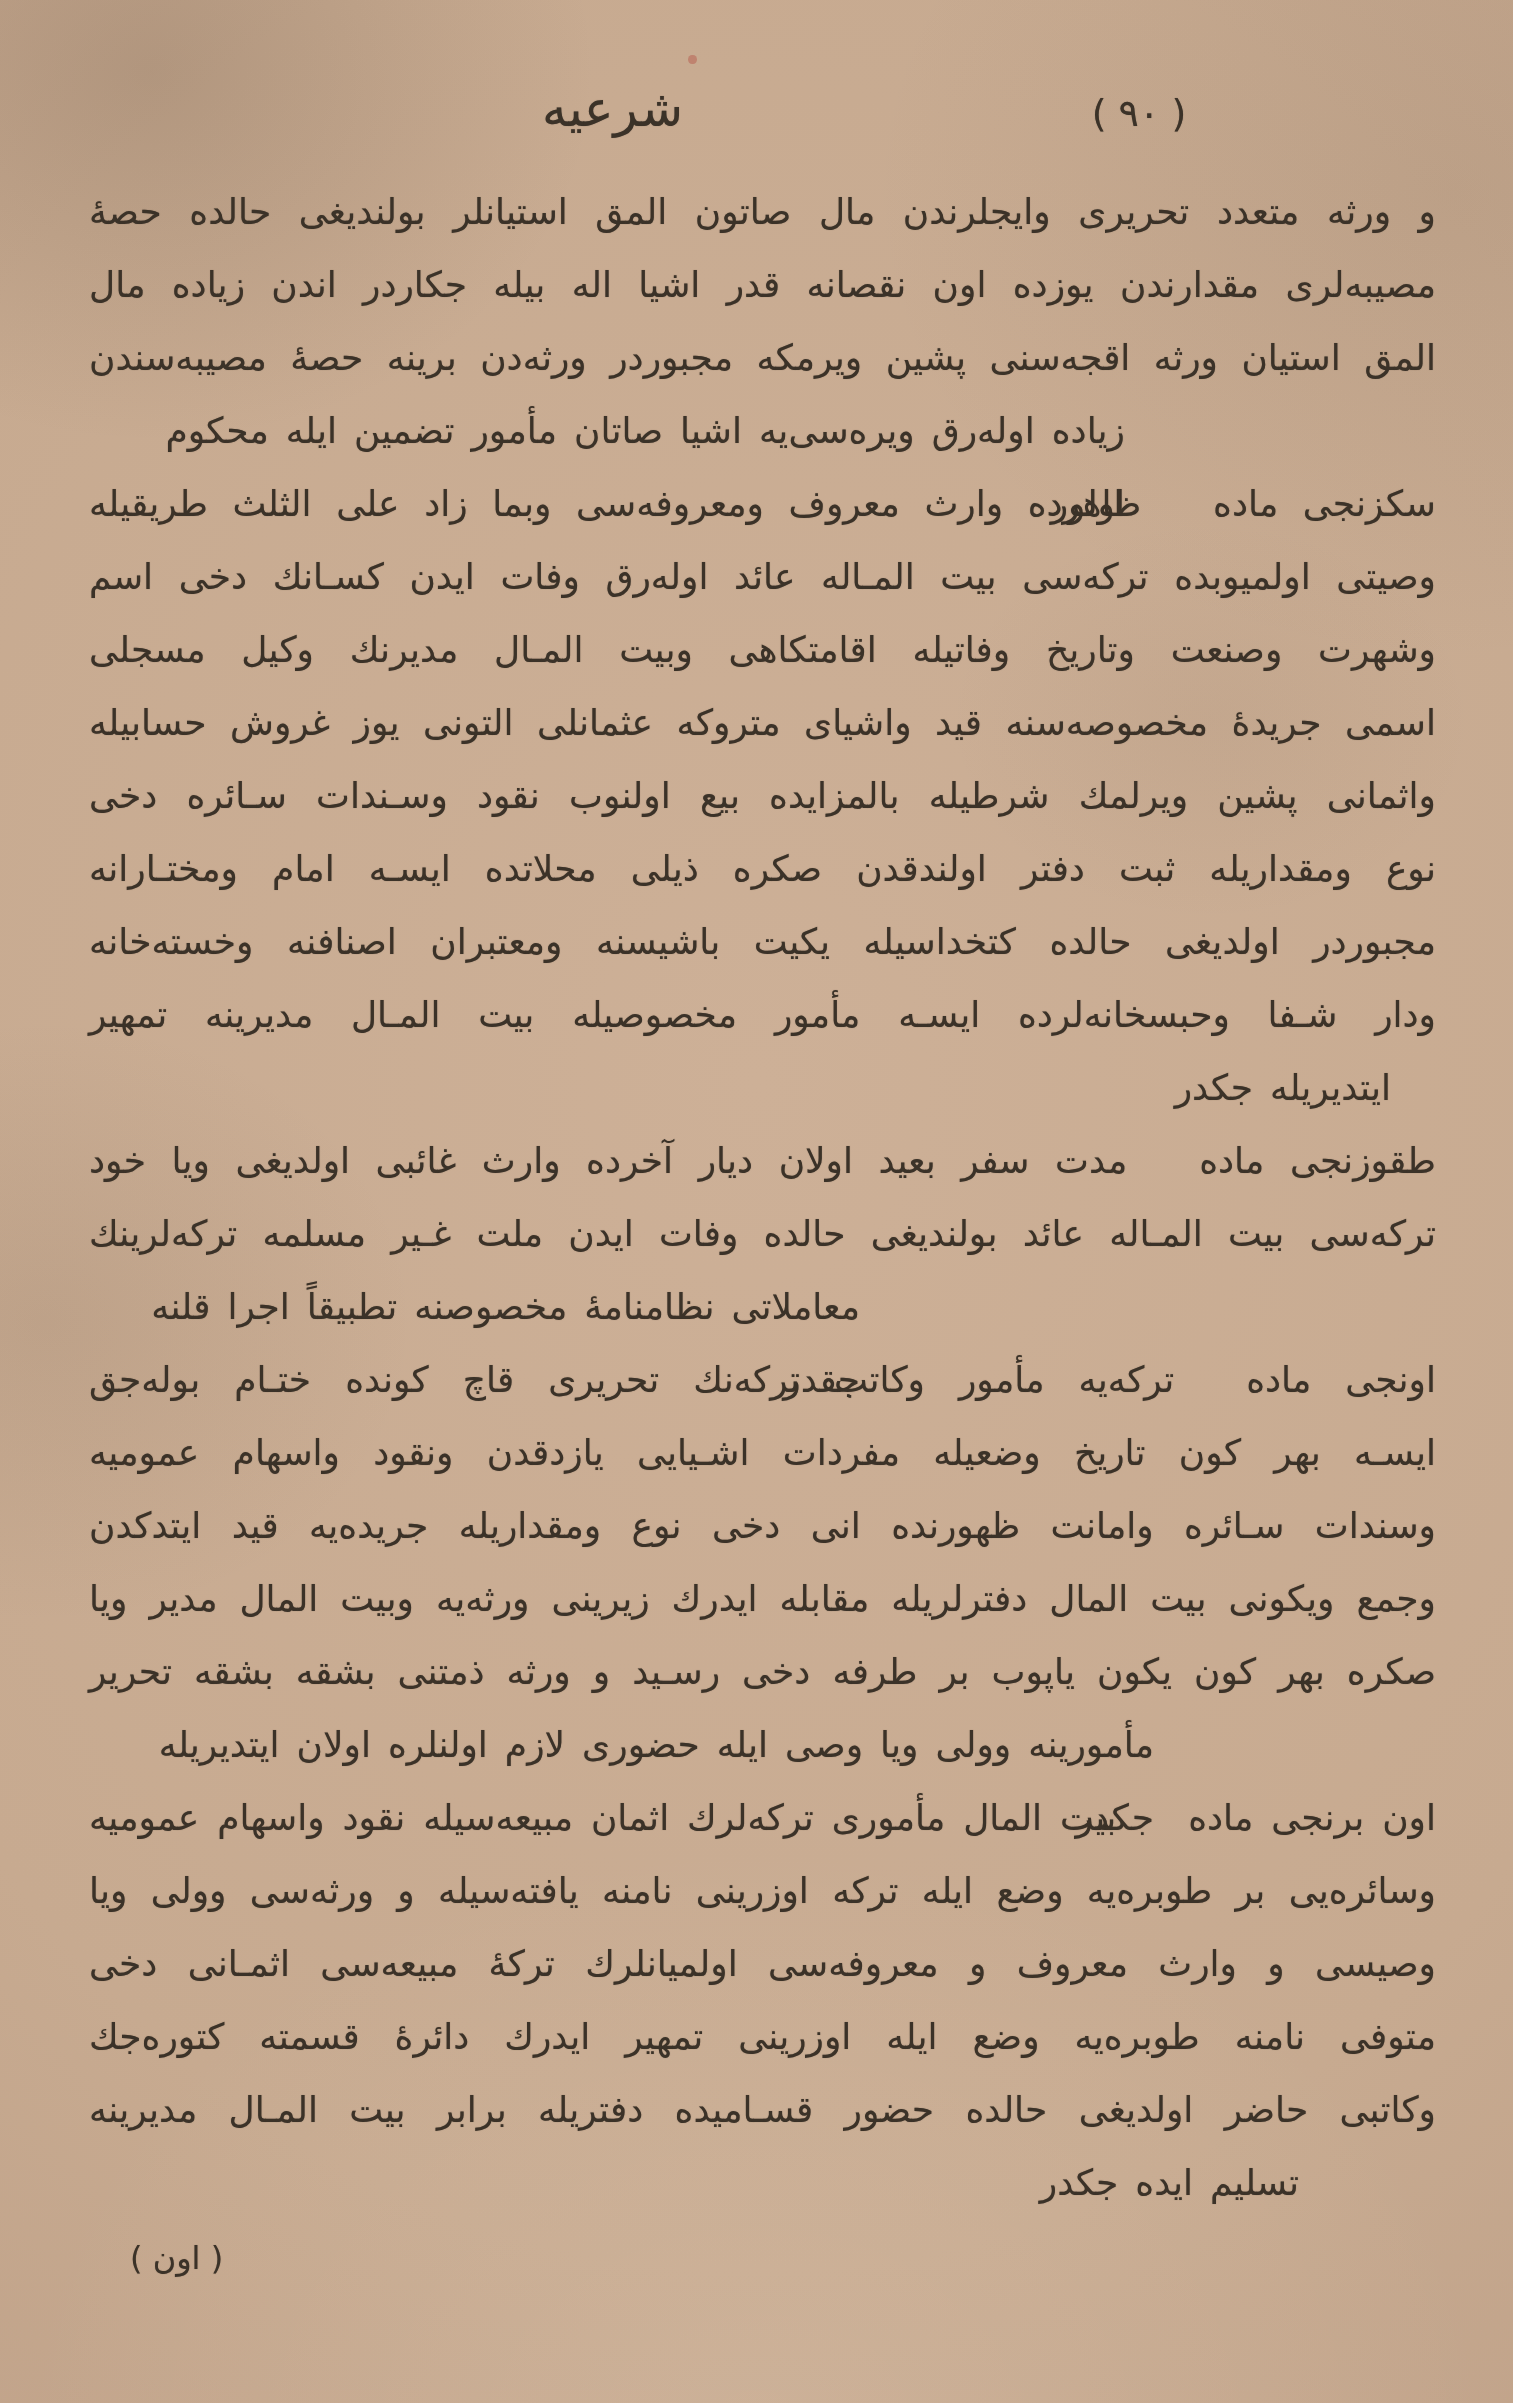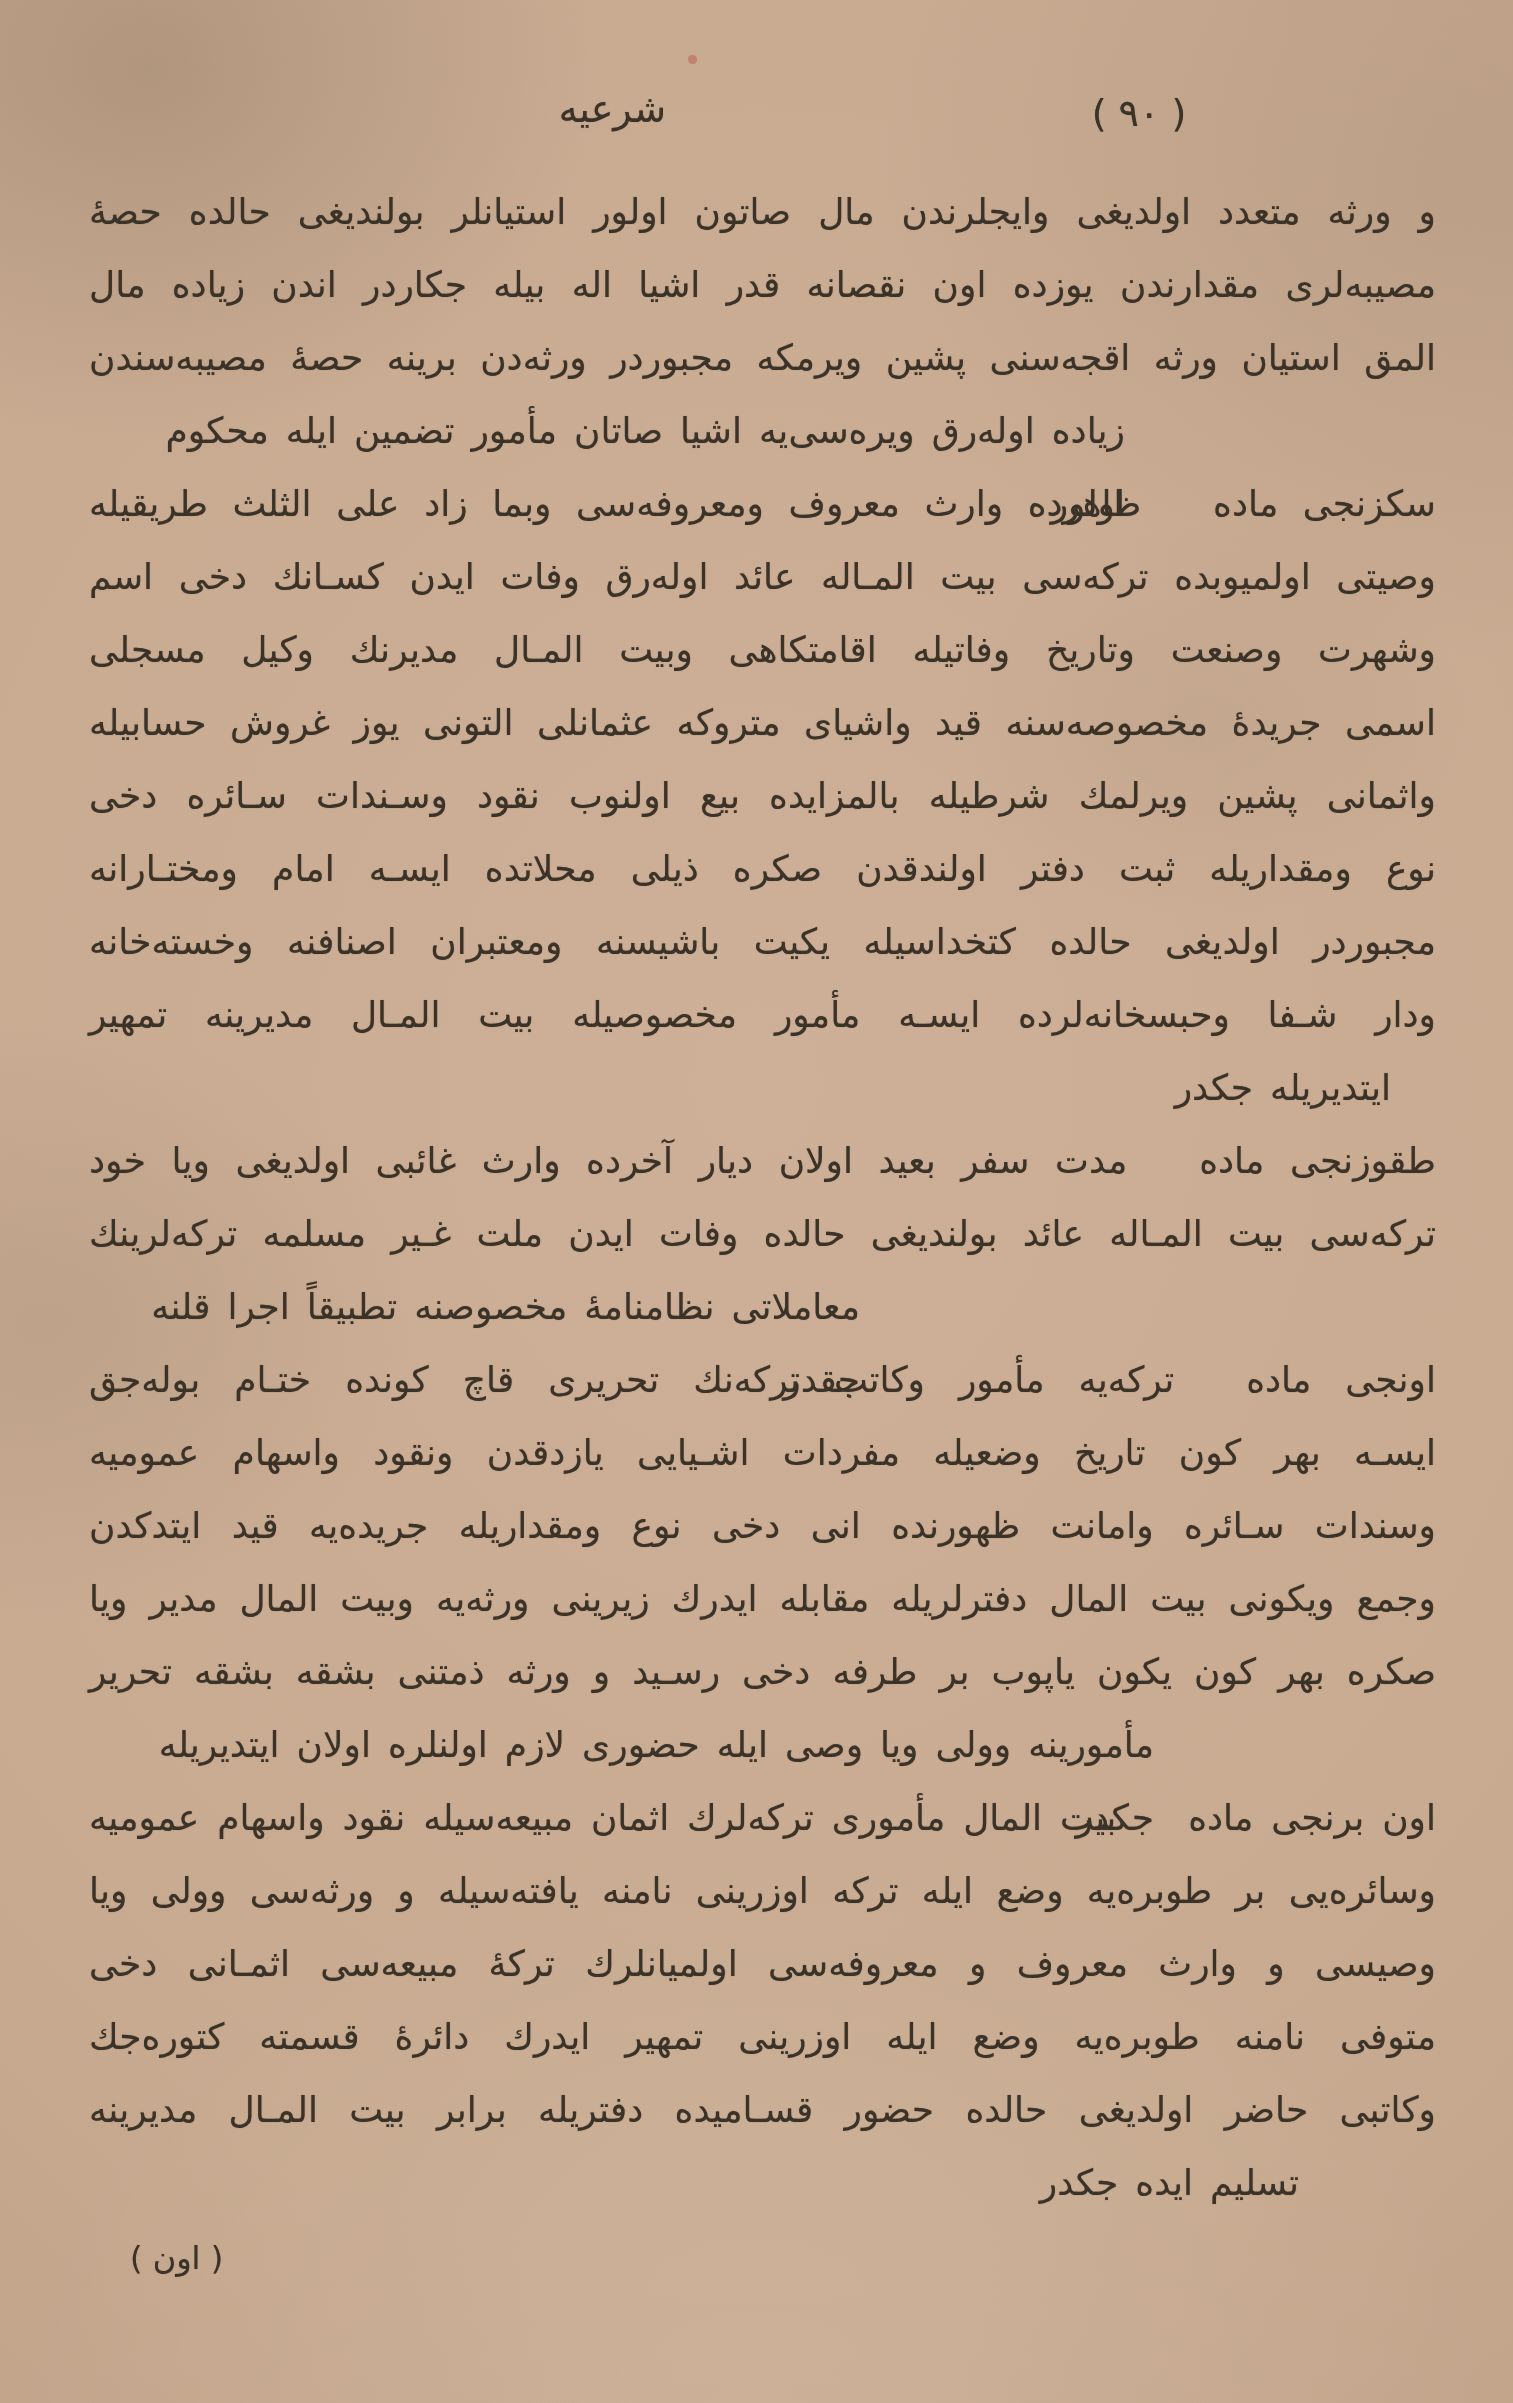--- a/index.html
+++ b/index.html
@@ -17,21 +17,21 @@
     content:"";position:absolute;inset:0;pointer-events:none;
     background:
       radial-gradient(42% 22% at 10% 3%, rgba(92,72,56,.20), transparent 70%),
       radial-gradient(55% 28% at 96% 8%, rgba(92,72,56,.10), transparent 70%),
       radial-gradient(35% 18% at 3% 55%, rgba(92,72,56,.10), transparent 70%),
       radial-gradient(70% 35% at 50% 101%, rgba(255,241,222,.12), transparent 70%),
       radial-gradient(25% 12% at 80% 30%, rgba(92,72,56,.06), transparent 70%);
   }
   .header-title{
     position:absolute;top:81px;left:523px;width:179px;
-    text-align:center;font-size:38px;line-height:56px;
+    text-align:center;font-size:50px;line-height:56px;
     text-shadow:0 0 0.9px rgba(59,50,40,.55);
   }
   .page-number{
     position:absolute;top:85px;left:1040px;width:198px;
     text-align:center;font-size:38px;line-height:56px;letter-spacing:7.5px;
     text-shadow:0 0 0.9px rgba(59,50,40,.55);
   }
   .body-text{
     position:absolute;top:175px;right:77px;width:1347px;
     direction:rtl;
@@ -56,21 +56,21 @@
   }
 </style>
 </head>
 <body>
 
 <div class="page">
   <div class="speck"></div>
   <div class="header-title" dir="rtl">شرعيه</div>
   <div class="page-number" dir="rtl">( ٩٠ )</div>
   <div class="body-text" dir="rtl">
-      <div class="line jfull">و ورثه متعدد اولديغى وايجلرندن مال صاتون اولور استيانلر بولنديغى حالده حصهٔ</div>
+      <div class="line jfull">و ورثه متعدد تحريرى وايجلرندن مال صاتون المق استيانلر بولنديغى حالده حصهٔ</div>
       <div class="line jfull">مصيبه‌لرى مقدارندن يوزده اون نقصانه قدر اشيا اله بيله جكاردر اندن زياده مال</div>
       <div class="line jfull">المق استيان ورثه اقجه‌سنى پشين ويرمكه مجبوردر ورثه‌دن برينه حصهٔ مصيبه‌سندن</div>
       <div class="line ind1">زياده اوله‌رق ويره‌سى‌يه اشيا صاتان مأمور تضمين ايله محكوم اولور</div>
       <div class="line jfull">سكزنجى ماده  ظاهرده وارث معروف ومعروفه‌سى وبما زاد على الثلث طريقيله</div>
       <div class="line jfull">وصيتى اولميوبده تركه‌سى بيت المـاله عائد اوله‌رق وفات ايدن كسـانك دخى اسم</div>
       <div class="line jfull">وشهرت وصنعت وتاريخ وفاتيله اقامتكاهى وبيت المـال مديرنك وكيل مسجلى</div>
       <div class="line jfull">اسمى جريدهٔ مخصوصه‌سنه قيد واشياى متروكه عثمانلى التونى يوز غروش حسابيله</div>
       <div class="line jfull">واثمانى پشين ويرلمك شرطيله بالمزايده بيع اولنوب نقود وسـندات سـائره دخى</div>
       <div class="line jfull">نوع ومقداريله ثبت دفتر اولندقدن صكره ذيلى محلاتده ايسـه امام ومختـارانه</div>
       <div class="line jfull">مجبوردر اولديغى حالده كتخداسيله يكيت باشيسنه ومعتبران اصنافنه وخسته‌خانه</div>

